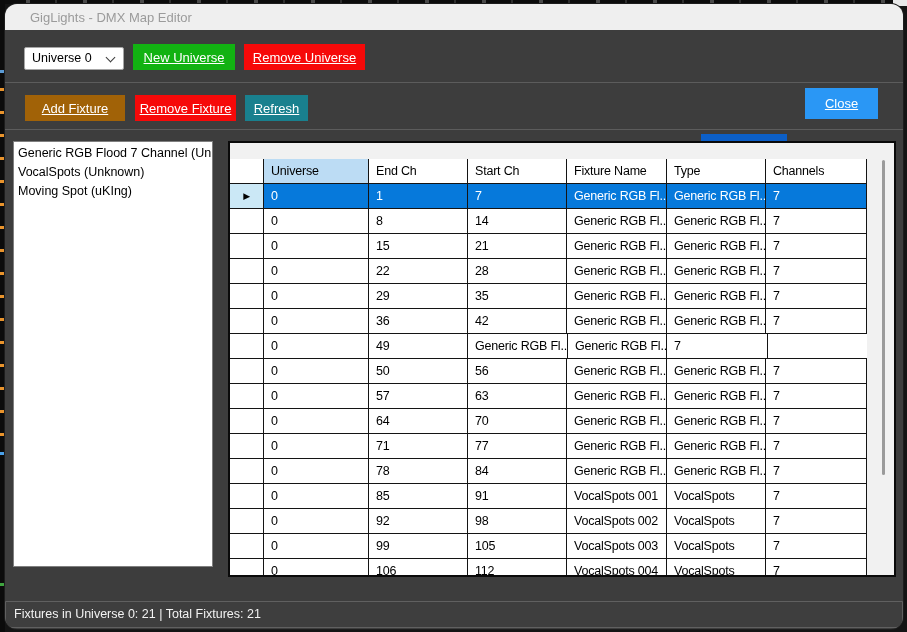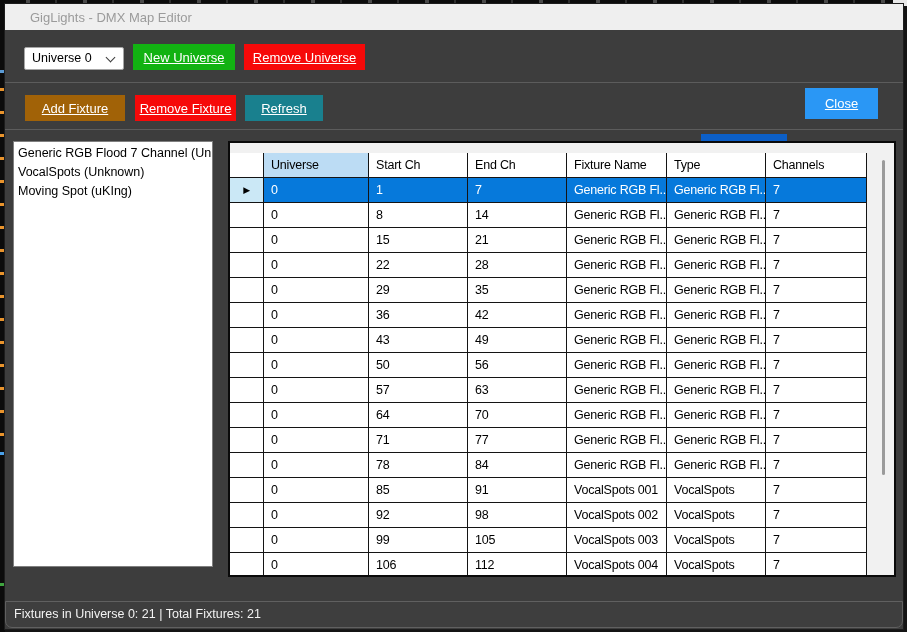--- a/index.html
+++ b/index.html
@@ -13,50 +13,50 @@
   .bg-left{position:absolute;left:0;top:0;width:5px;height:632px;background:#0b0b0b;}
   .bg-left-ticks{position:absolute;left:0;top:88px;width:4px;height:352px;
     background:repeating-linear-gradient(180deg,#E8932C 0 3px,transparent 3px 23px);}
   .bg-tick{position:absolute;left:0;width:4px;height:3px;}
   .bg-tick.blue1{top:70px;background:#5B9BD5;}
   .bg-tick.blue2{top:452px;background:#4AA0E8;}
   .bg-tick.green1{top:583px;background:#3FA33F;}
 
   
   .window{position:absolute;left:5px;top:4px;width:898px;height:625px;background:#3d3d3d;
-    border-radius:0;overflow:hidden;box-shadow:0 0 0 1px #1d1d1d;}
+    border-radius:12px;overflow:hidden;box-shadow:0 0 0 1px #1d1d1d;}
   .titlebar{position:absolute;left:0;top:0;width:100%;height:26px;background:#efefef;}
   .title-text{display:block;padding-left:25px;line-height:27px;font-size:13px;color:#9b9b9b;}
 
   .sep{position:absolute;left:0;width:100%;height:1px;background:#5c5c5c;}
   .sep1{top:78px;}
   .sep2{top:125px;}
 
   .btn{position:absolute;border:none;color:#fff;font-size:13px;text-align:center;padding:0;cursor:default;text-decoration:underline;}
   .btn-new-universe{left:128px;top:40px;width:102px;height:26px;background:#12B212;}
   .btn-remove-universe{left:239px;top:40px;width:121px;height:26px;background:#F60909;}
   .btn-add-fixture{left:20px;top:91px;width:100px;height:26px;background:#a16207;}
   .btn-remove-fixture{left:130px;top:91px;width:101px;height:26px;background:#F60909;}
-  .btn-refresh{left:240px;top:91px;width:78px;height:26px;background:#19808E;}
+  .btn-refresh{left:240px;top:91px;width:63px;height:26px;background:#19808E;}
   .btn-print{left:696px;top:84px;width:86px;height:31px;background:#0C5FC7;margin-top:46px;}
   .btn-close{left:800px;top:84px;width:73px;height:31px;background:#2A97F5;}
 
   .dropdown{position:absolute;left:19px;top:43px;width:100px;height:23px;background:#fff;
     border:1px solid #a6a6a6;border-radius:2px;box-sizing:border-box;font-size:12.5px;color:#000;}
   .dropdown-value{display:block;padding-left:7px;line-height:21px;white-space:nowrap;overflow:hidden;}
   .chev{position:absolute;right:9px;top:6px;width:6px;height:6px;
     border-right:1.6px solid #3c3c3c;border-bottom:1.6px solid #3c3c3c;transform:rotate(45deg);}
 
   .listbox{position:absolute;left:8px;top:137px;width:200px;height:426px;background:#fff;
     border:1px solid #7f7f7f;box-sizing:border-box;padding:2px 0 0 4px;overflow:hidden;}
   .list-item{font-size:12.5px;line-height:19px;color:#000;white-space:nowrap;overflow:hidden;}
 
   .grid{position:absolute;left:223px;top:137px;width:668px;height:436px;background:#f1f1f1;
     border:2px solid #0a0a0a;box-sizing:border-box;overflow:hidden;}
-  .grid-inner{position:absolute;left:0;top:10px;width:637px;}
+  .grid-inner{position:absolute;left:0;top:16px;width:637px;}
   .grid-row{display:flex;height:25px;border-bottom:1px solid #141414;background:#fff;box-sizing:border-box;}
   .cell{box-sizing:border-box;border-right:1px solid #141414;height:100%;overflow:hidden;
     white-space:nowrap;font-size:12.5px;color:#000;padding:5px 0 0 7px;letter-spacing:-0.2px;}
   .c0{width:34px;}.c1{width:105px;}.c2{width:99px;}.c3{width:99px;}
   .c4{width:100px;}.c5{width:99px;}.c6{width:101px;}
   .hcell{background:#fff;}
   .hcell.sorted{background:#BCDCF4;}
   .rowhdr{padding:0;display:flex;align-items:center;justify-content:center;background:#fff;}
   .data-row.selected{background:#0679DB;}
   .data-row.selected .cell{color:#fff;}
@@ -112,22 +112,22 @@
         <div class="list-item">Generic RGB Flood 7 Channel (Unknown)</div>
         <div class="list-item">VocalSpots (Unknown)</div>
         <div class="list-item">Moving Spot (uKIng)</div>
       </div>
 
     <div class="grid">
       <div class="grid-inner" id="gridBody">
           <div class="grid-row header-row">
             <div class="cell c0 hcell rowhdr"></div>
             <div class="cell hcell c1 sorted">Universe</div>
+            <div class="cell hcell c3">End Ch</div>
             <div class="cell hcell c2">Start Ch</div>
-            <div class="cell hcell c3">End Ch</div>
             <div class="cell hcell c4">Fixture Name</div>
             <div class="cell hcell c5">Type</div>
             <div class="cell hcell c6">Channels</div>
           </div>
           <div class="grid-row data-row selected">
             <div class="cell c0 rowhdr">
               <div class="arrow">▶</div>
             </div>
             <div class="cell c1">0</div>
             <div class="cell c2">1</div>
@@ -177,21 +177,20 @@
             <div class="cell c1">0</div>
             <div class="cell c2">36</div>
             <div class="cell c3">42</div>
             <div class="cell c4">Generic RGB Fl...</div>
             <div class="cell c5">Generic RGB Fl...</div>
             <div class="cell c6">7</div>
           </div>
           <div class="grid-row data-row">
             <div class="cell c0 rowhdr"></div>
             <div class="cell c1">0</div>
-            <div class="cell c2">43</div>
             <div class="cell c3">49</div>
             <div class="cell c4">Generic RGB Fl...</div>
             <div class="cell c5">Generic RGB Fl...</div>
             <div class="cell c6">7</div>
           </div>
           <div class="grid-row data-row">
             <div class="cell c0 rowhdr"></div>
             <div class="cell c1">0</div>
             <div class="cell c2">50</div>
             <div class="cell c3">56</div>

